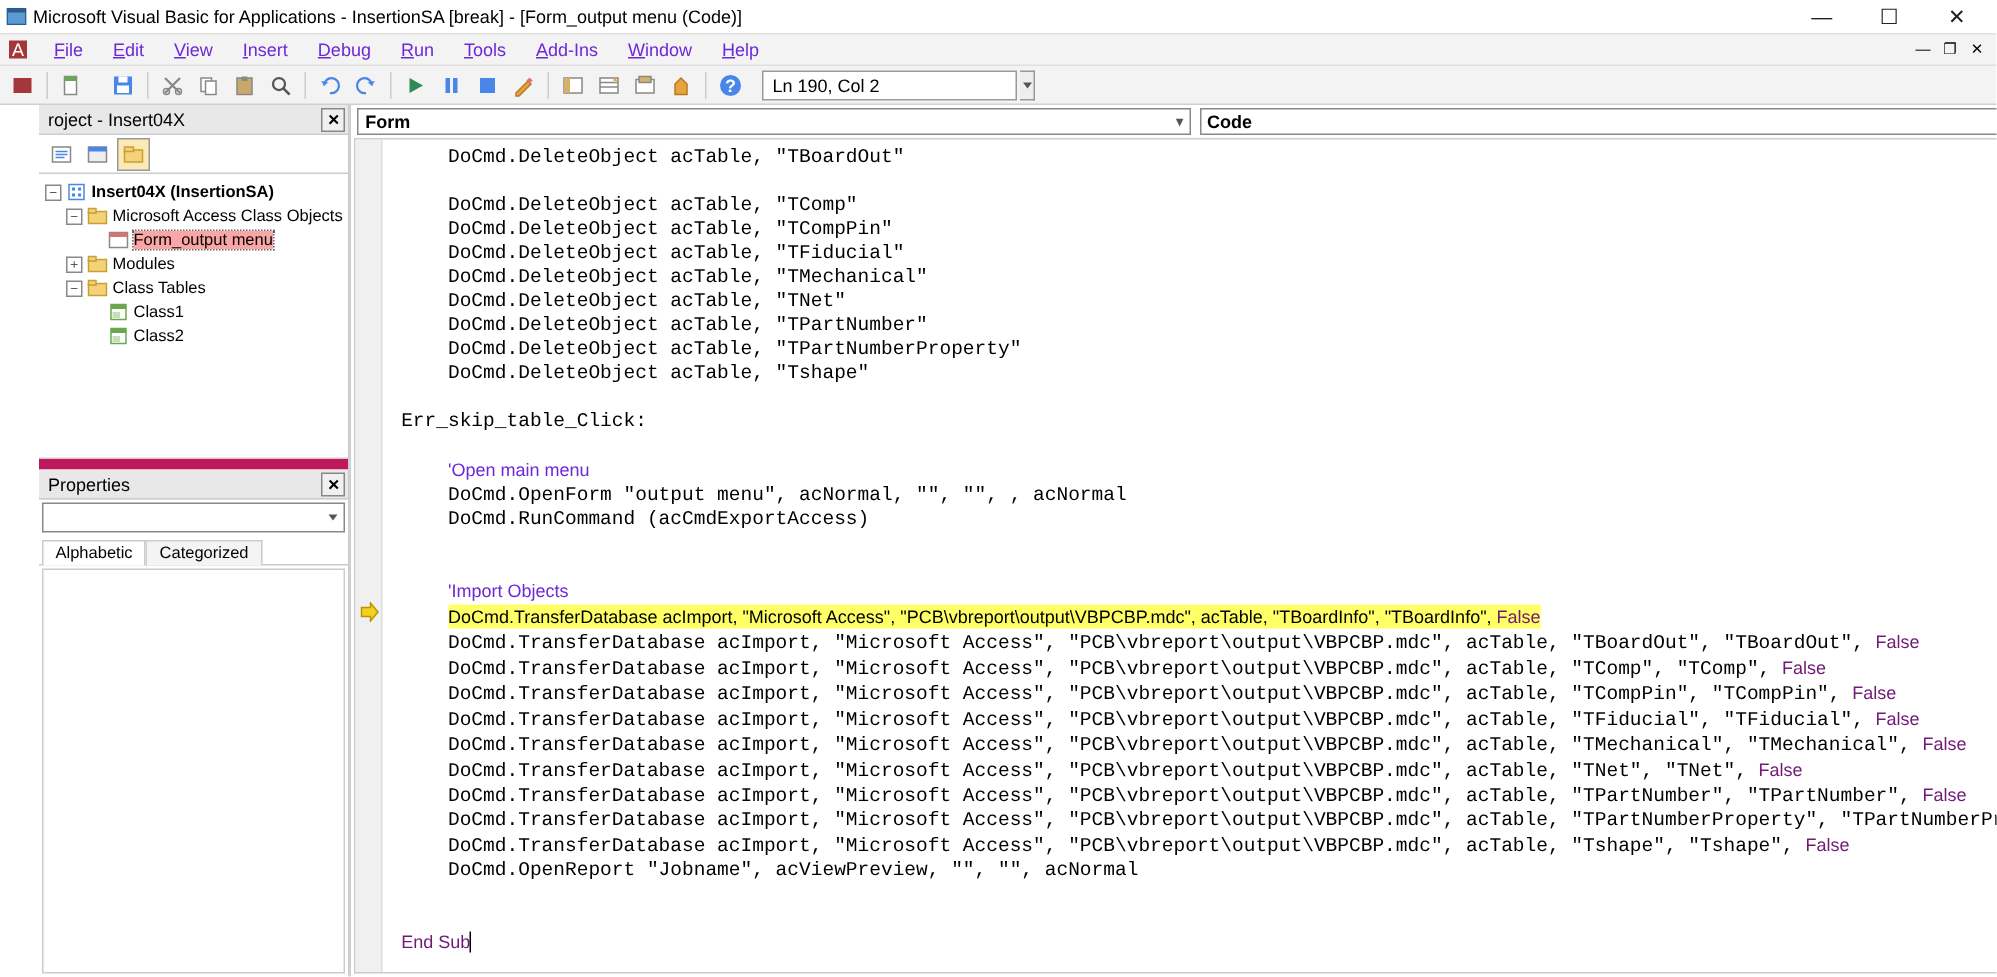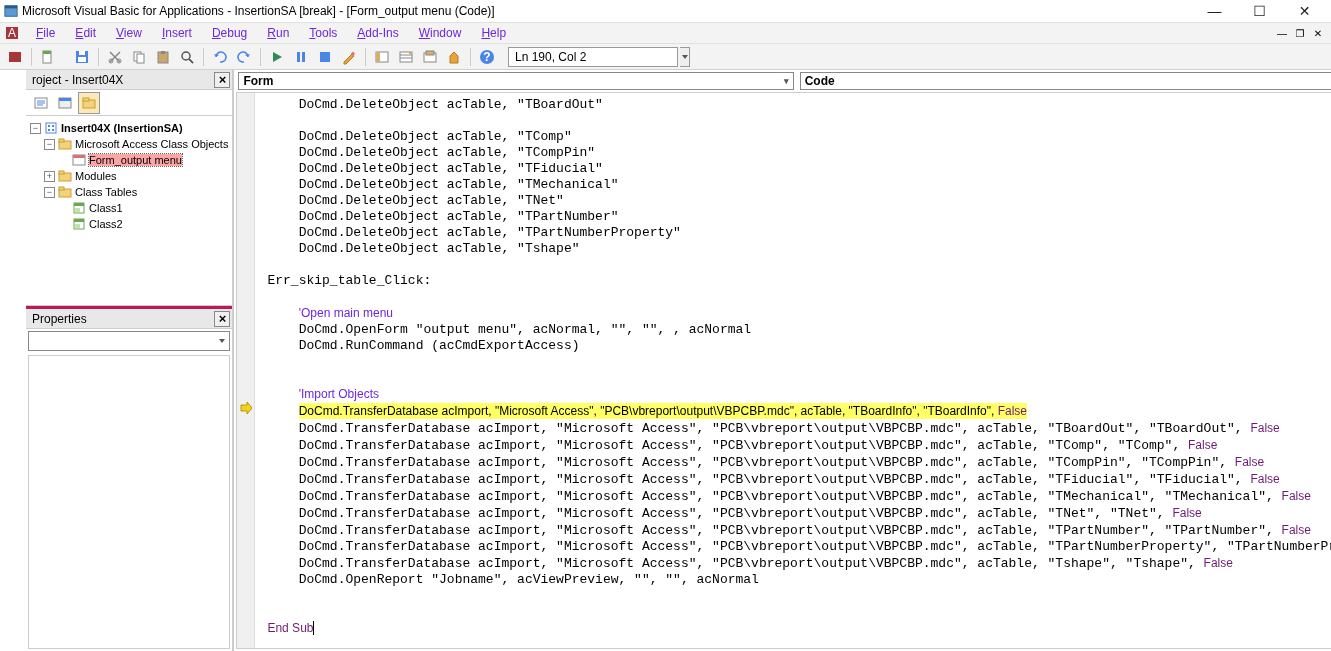--- a/index.html
+++ b/index.html
@@ -38,21 +38,21 @@
 
 .tree { flex: 0 0 auto; padding: 4px; font-size: 11px; overflow:auto; height: 190px; border-bottom:1px solid #ccc;}
 .tree-row { display: flex; align-items: center; height: 16px; white-space: nowrap; }
 .tree-row .exp { width: 11px; height: 11px; border: 1px solid #888; display: inline-flex; align-items:center; justify-content:center; font-size:9px; line-height:1; margin-right:3px; background:#fff; color:#555;}
 .tree-row .sp { display:inline-block; }
 .tree-row .ico { width:14px; height:14px; margin-right:3px; display:inline-flex; align-items:center; justify-content:center;}
 .tree-row .lbl { font-size:11px; }
 .tree-row .bold { font-weight:bold; }
 .sel { background:#fca5a5; outline:1px dotted #666; }
 
-.prop-panel { flex: 1; display: flex; flex-direction: column; border-top:3px solid #be185d;}
+.prop-panel { flex: 1; display: flex; flex-direction: column; border-top:7px solid #be185d;}
 .prop-dropdown { height: 20px; margin:2px; border:1px solid #888; background:#fff; display:flex; align-items:center; justify-content:flex-end; padding-right:2px;}
 .prop-tabs { display: flex; border-bottom: 1px solid #ccc; height: 20px; align-items:flex-end; padding-left:2px;}
 .prop-tab { border: 1px solid #ccc; border-bottom: none; padding: 2px 8px; font-size: 11px; background:#f4f4f4; position:relative; top:1px;}
 .prop-tab.active { background:#fff; }
 .prop-grid { flex:1; border:1px solid #ccc; margin:2px; background:#fff;}
 
 .splitter-v { width: 4px; background: #e8e8e8; cursor: ew-resize; border-left:1px solid #ccc; border-right:1px solid #ccc;}
 
 .code-area { flex: 1; display: flex; flex-direction: column; }
 .code-selectors { height: 22px; display: flex; gap: 6px; padding: 2px 4px; }
@@ -363,20 +363,24 @@
     <div class="prop-panel">
       <div class="panel-header">
         <span>Properties</span>
         <div class="panel-close">×</div>
       </div>
       <div class="prop-dropdown">
           <svg width="10" height="10" viewBox="0 0 10 10">
             <path d="M2 3 L8 3 L5 7 Z" fill="#555"></path>
           </svg>
         </div>
+      <div class="prop-tabs">
+        <div class="prop-tab active">Alphabetic</div>
+        <div class="prop-tab">Categorized</div>
+      </div>
       <div class="prop-grid"></div>
     </div>
 
   </div>
 
   <div class="splitter-v"></div>
 
   <div class="code-area">
     <div class="code-selectors">
       <div class="cs-dd">

